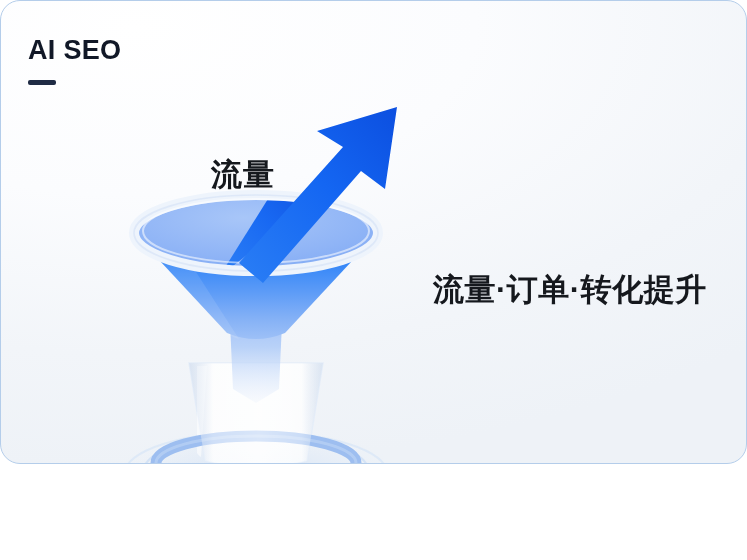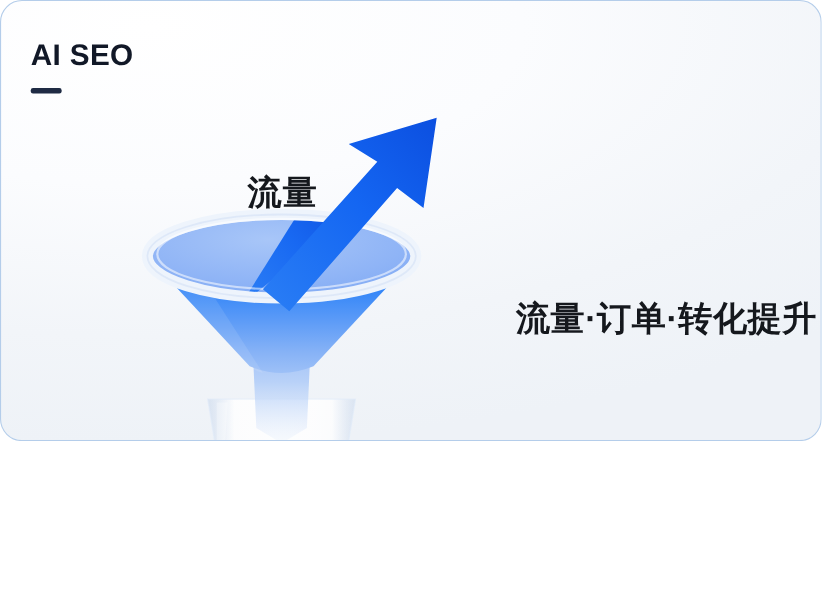--- a/index.html
+++ b/index.html
@@ -7,21 +7,21 @@
     padding: 0;
     background: #ffffff;
   }
   body {
     font-family: "Liberation Sans", "DejaVu Sans", sans-serif;
   }
 
   #canvas {
     position: relative;
     width: 747px;
-    height: 401px;
+    height: 464px;
     overflow: hidden;
     background:
       radial-gradient(120% 95% at 18% 6%, #ffffff 0%, #fbfcfe 38%, #f2f5f9 74%, #eef2f7 100%);
     border: 1px solid #b4cdea;
     border-radius: 20px;
     box-sizing: border-box;
   }
 
   
   .brand {
@@ -50,21 +50,20 @@
   .headline {
     position: absolute;
     left: 432px;
     top: 272px;
     font-size: 31px;
     font-weight: 700;
     color: #15181d;
     letter-spacing: 0.5px;
     white-space: nowrap;
     line-height: 1.1;
-    margin-left: 36px;
   }
 
   
   .illustration {
     position: absolute;
     left: 110px;
     top: 100px;
     width: 300px;
     height: 430px;
   }
@@ -76,21 +75,21 @@
 
   
   .label {
     position: absolute;
     font-weight: 700;
     color: #15181d;
     white-space: nowrap;
     letter-spacing: 1px;
   }
   .label-traffic {
-    left: 224px;
+    left: 210px;
     top: 153px;
     font-size: 31px;
   }
   .label-conversion {
     left: 223px;
     top: 432px;
     font-size: 31px;
   }
 </style>
 </head>

